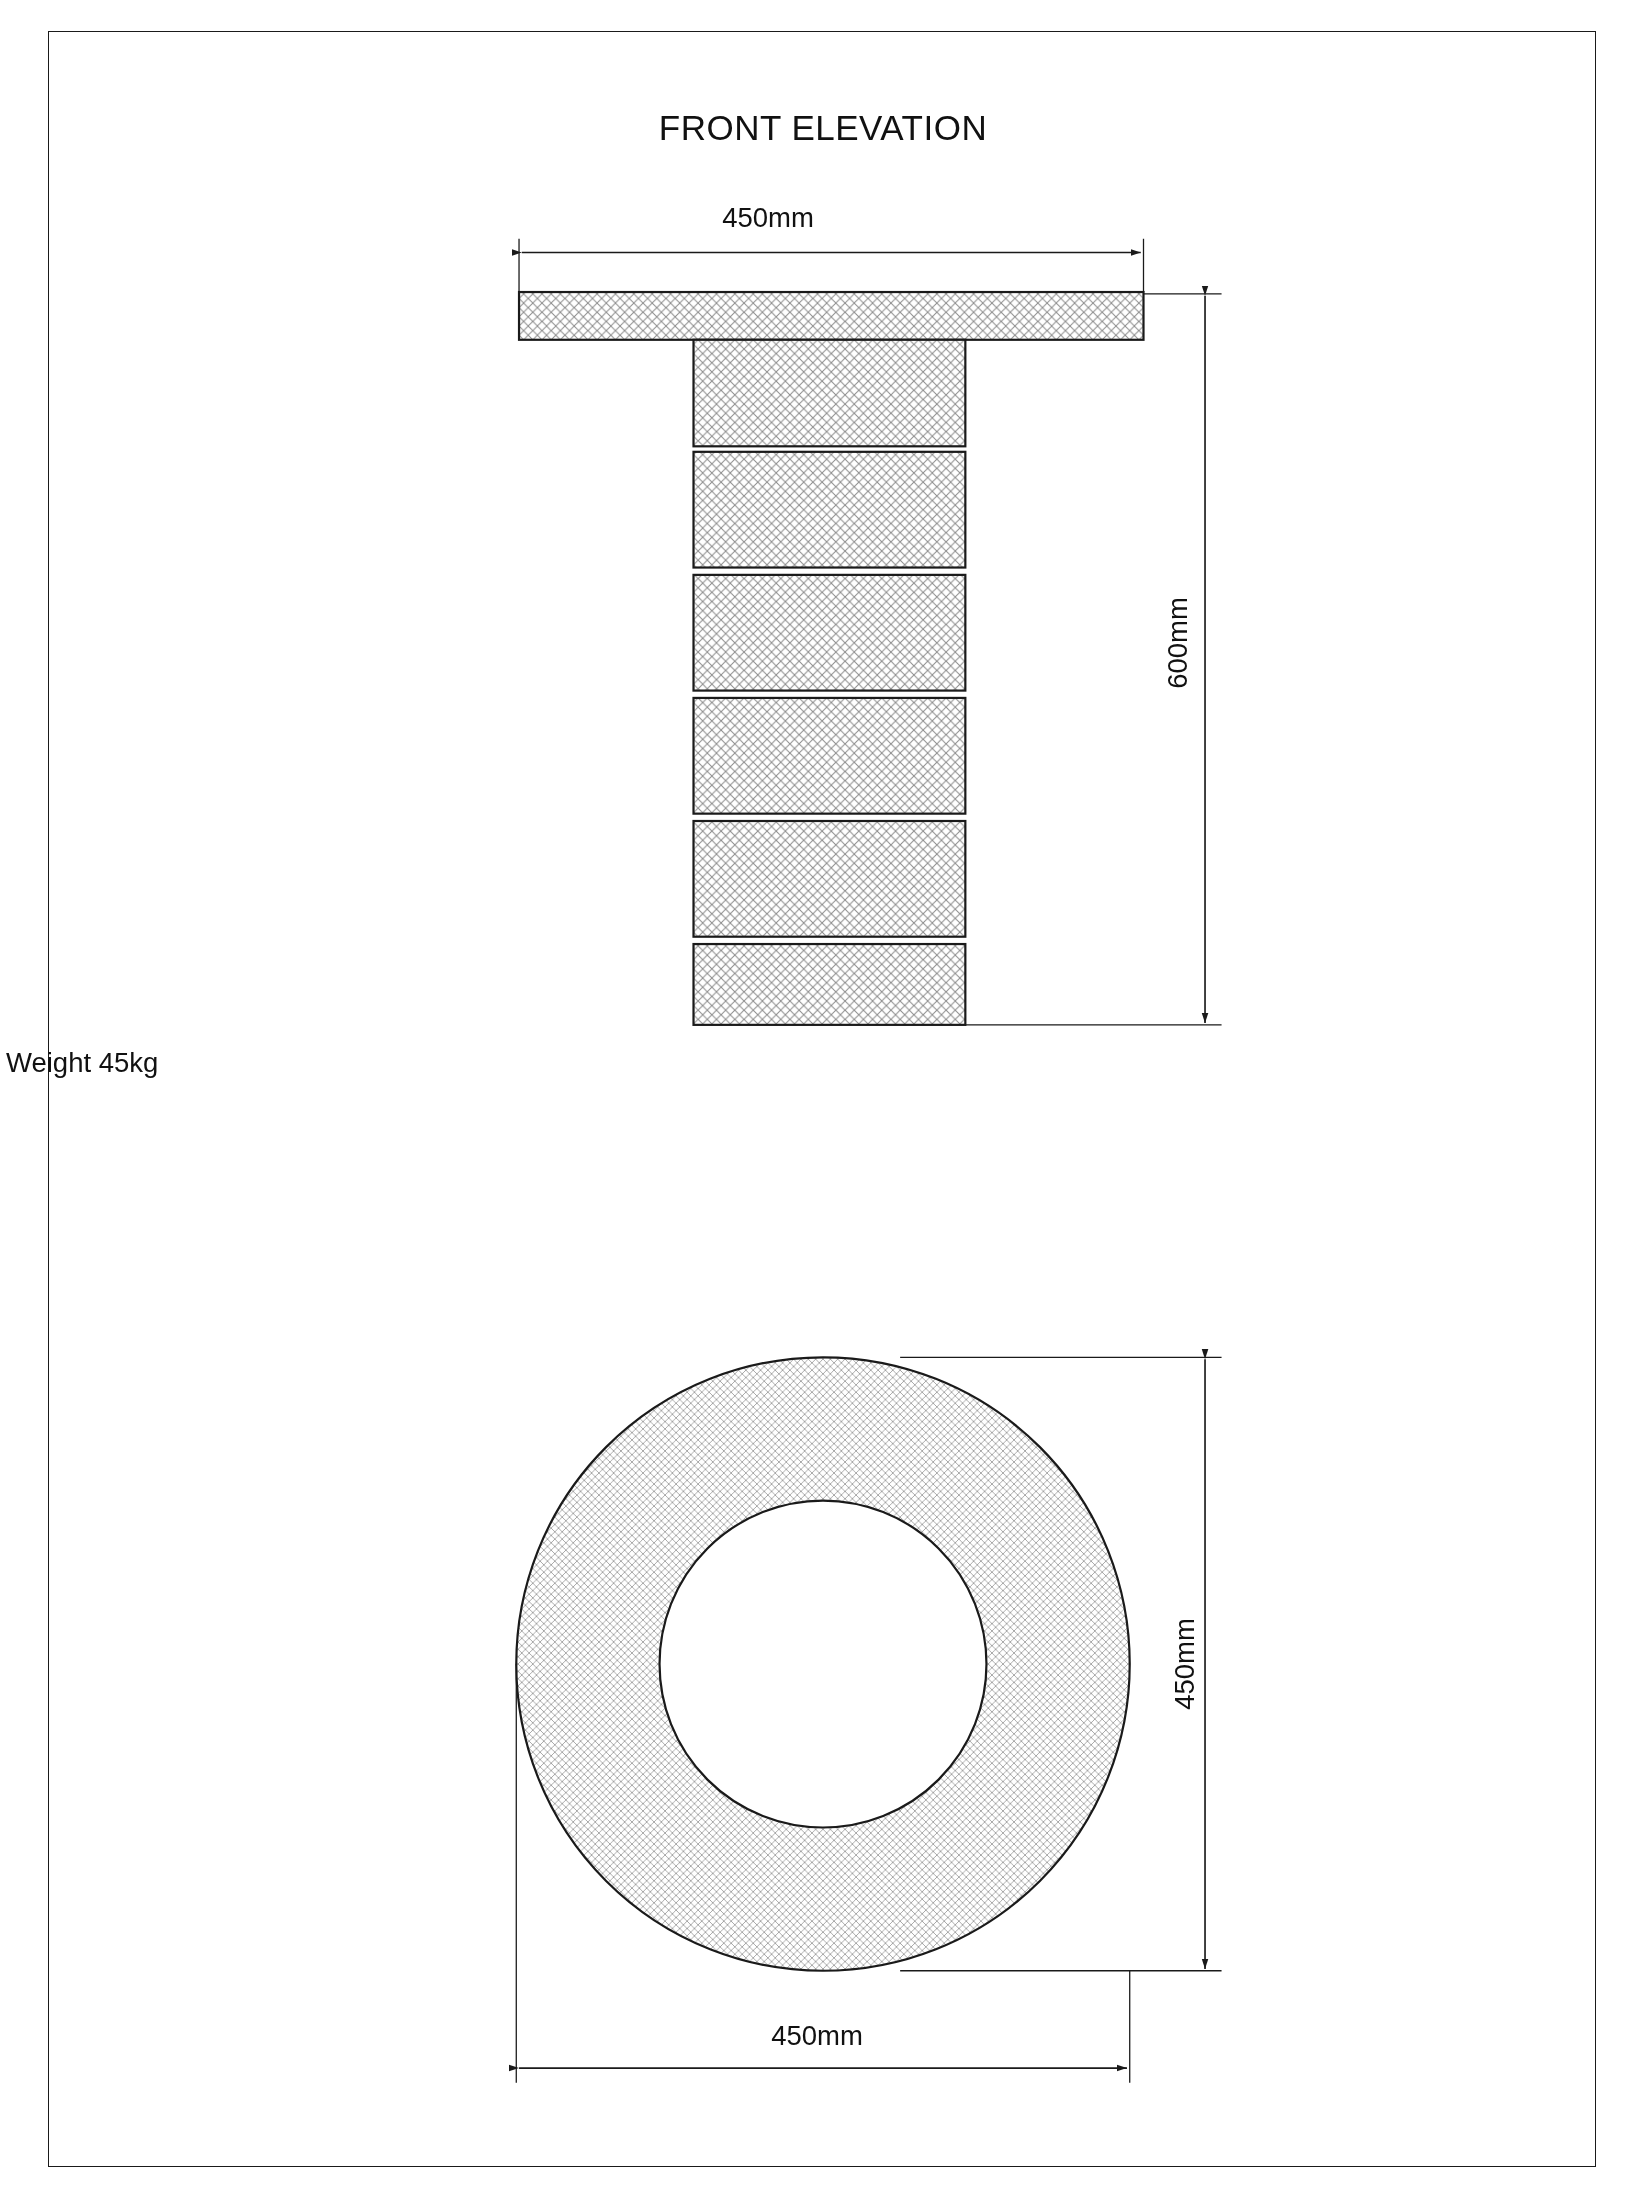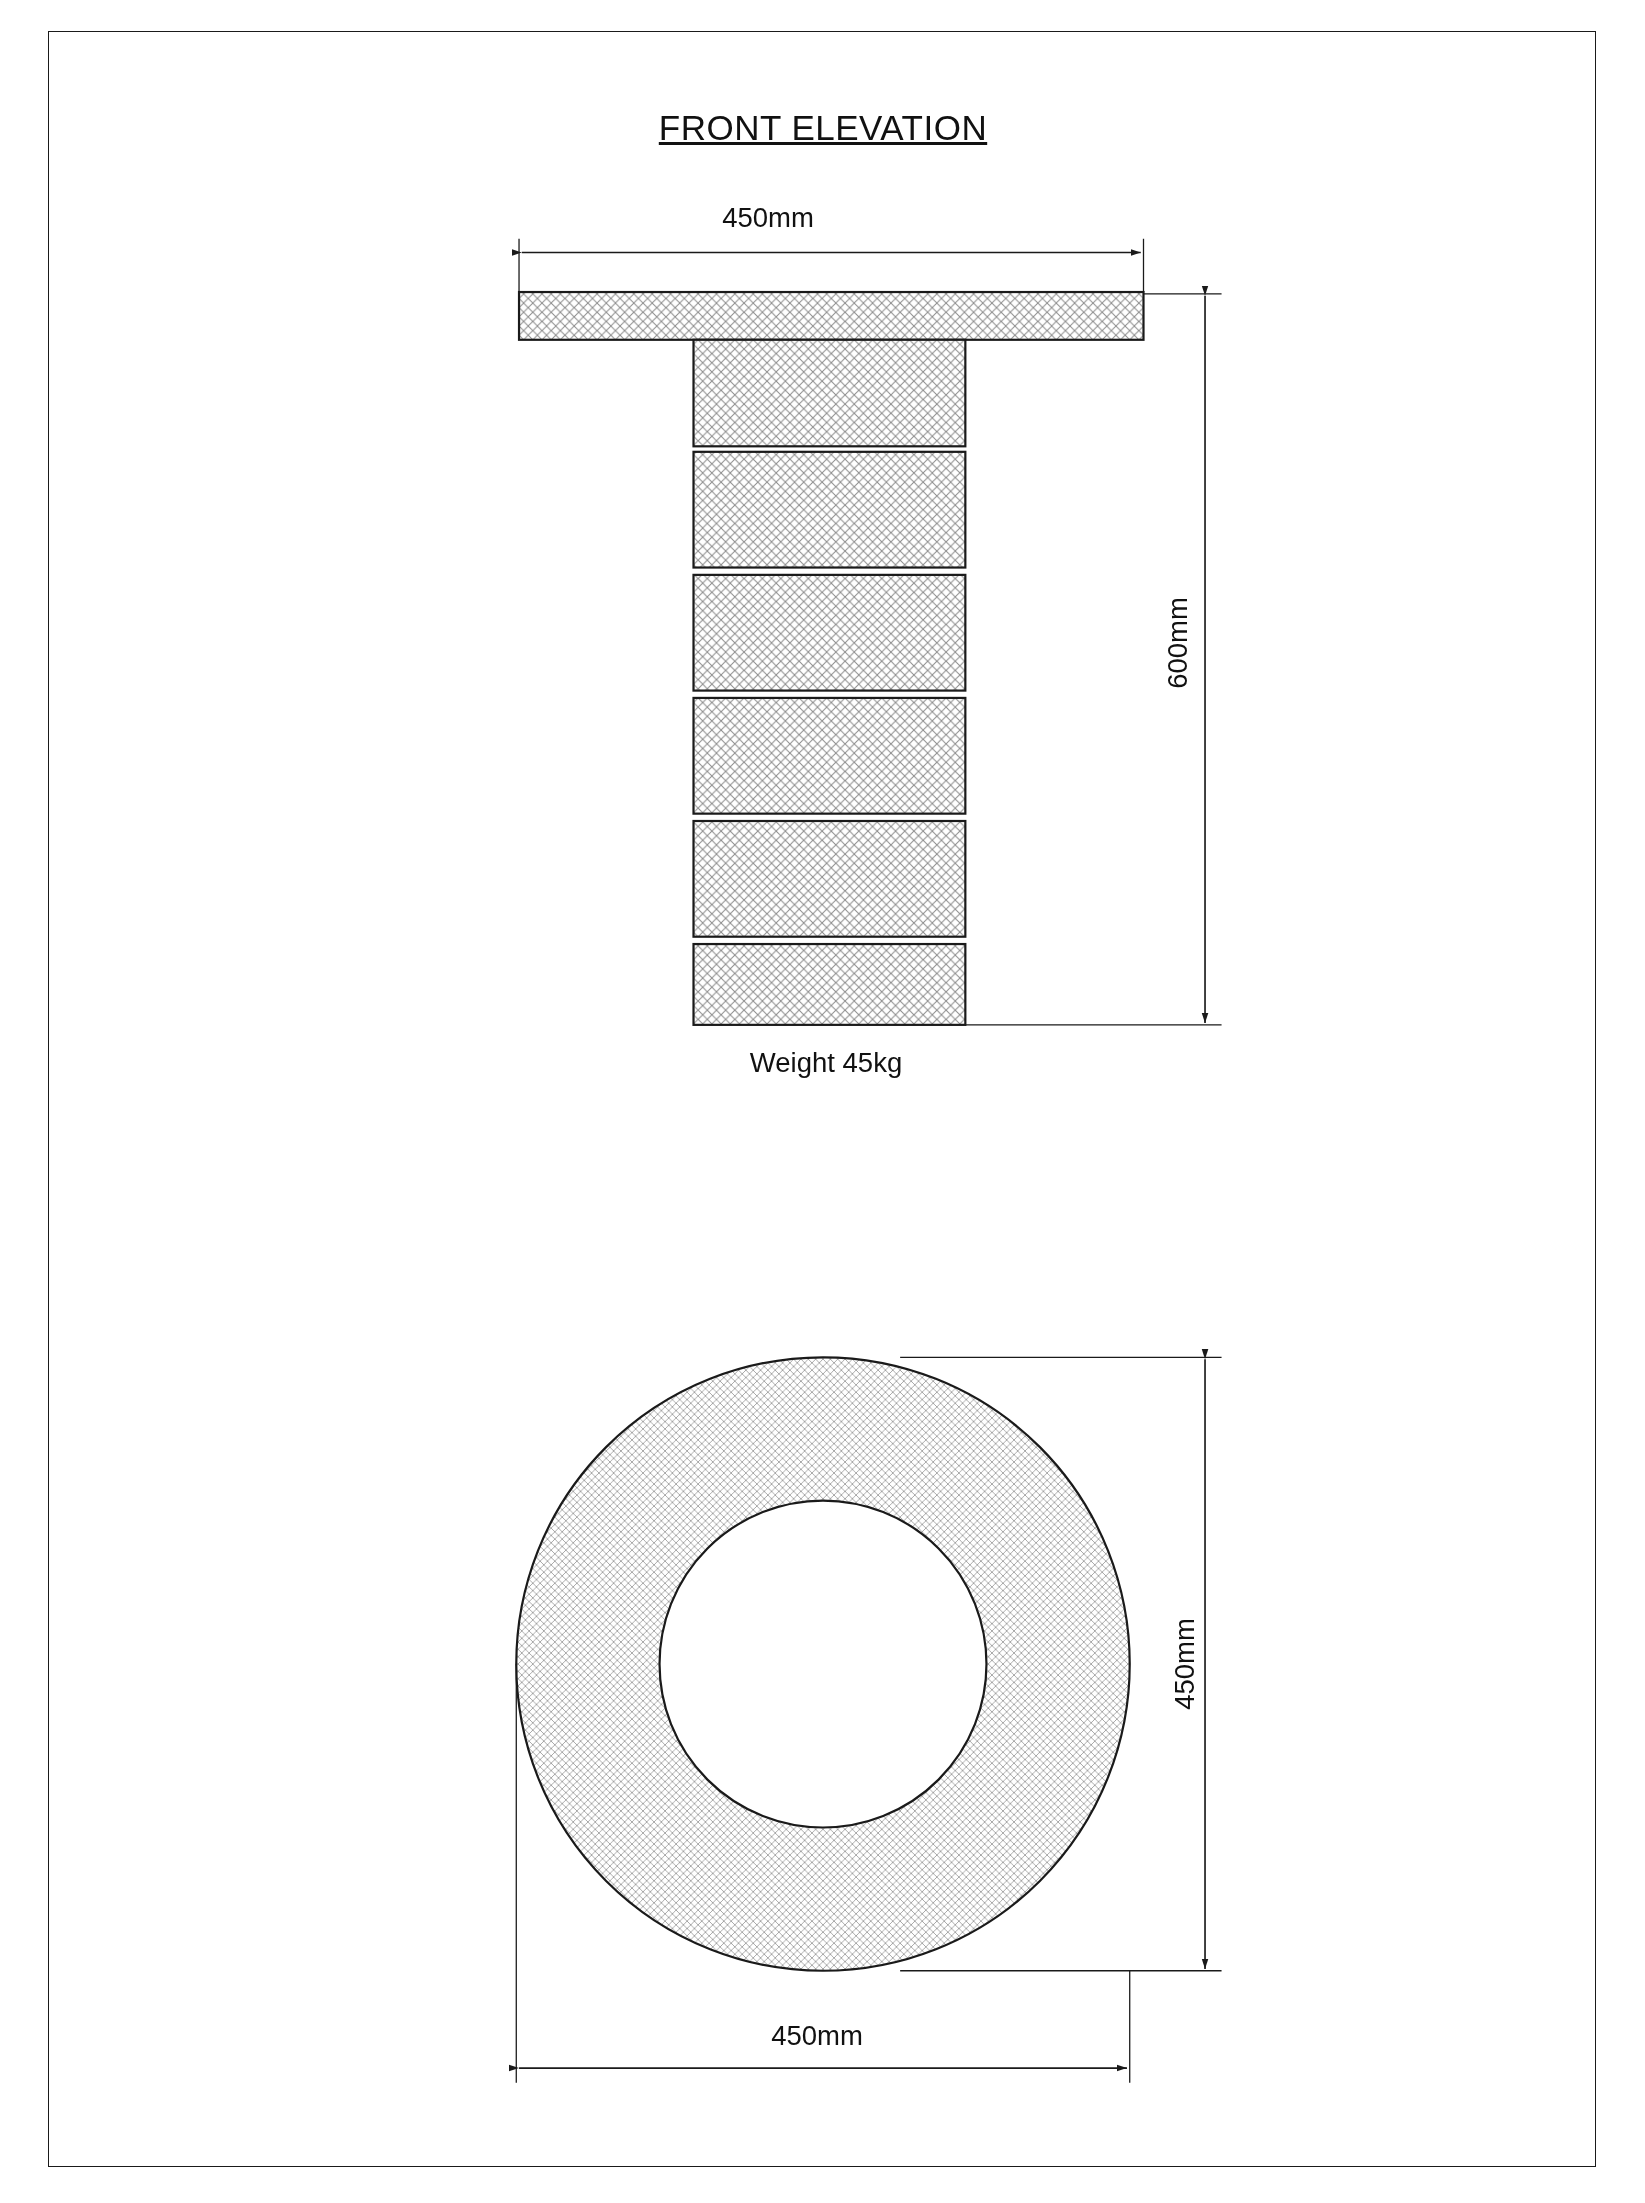--- a/index.html
+++ b/index.html
@@ -29,35 +29,33 @@
     border: 1.8px solid #1a1a1a;
     box-sizing: border-box;
   }
   .title {
     position: absolute;
     text-align: center;
     font-size: 35px;
     letter-spacing: 0.5px;
     color: #111111;
     white-space: nowrap;
-    text-decoration: underline;
   }
   #title-front {
     left: 0;
     right: 0;
     top: 108px;
   }
   #title-plan {
     left: 0;
     right: 0;
     top: 1221px;
   }
   .note {
     position: absolute;
-    text-align: center;
     font-size: 27.5px;
     color: #111111;
     white-space: nowrap;
     padding-left: 6px;
   }
   #note-weight {
     left: 0;
     right: 0;
     top: 1047px;
   }

